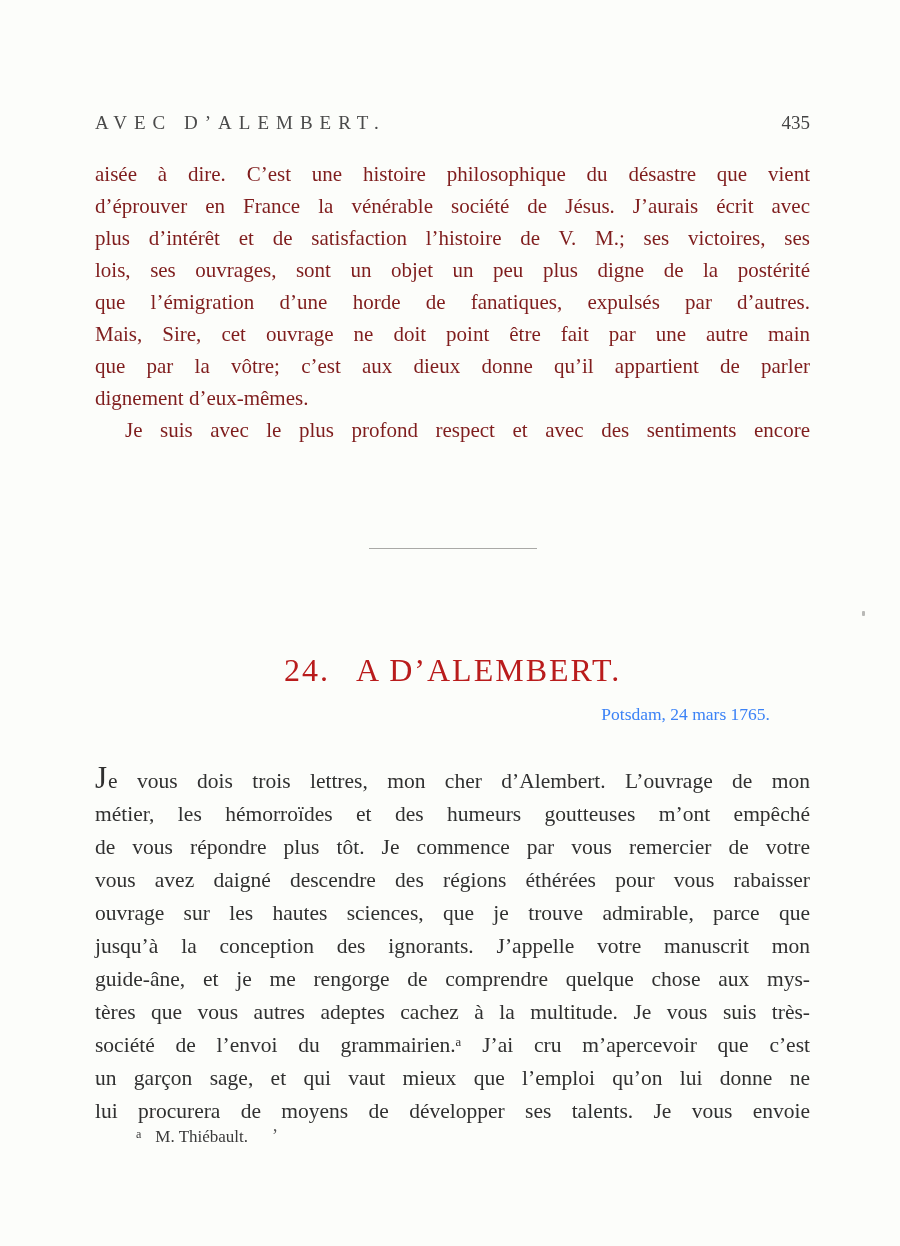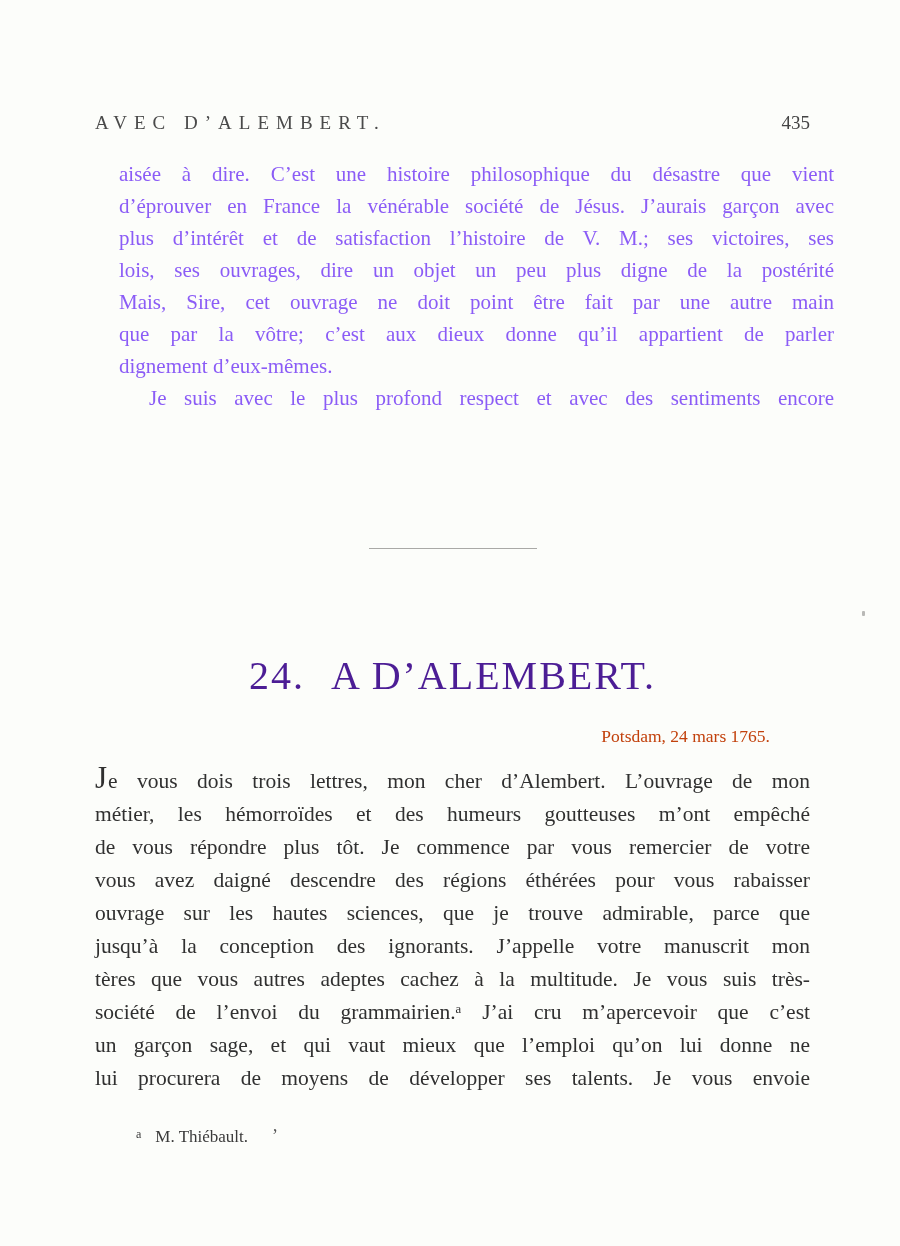--- a/index.html
+++ b/index.html
@@ -44,22 +44,21 @@
   
   .textblock {
     position: absolute;
     left: 95px;
     width: 715px;
   }
   .block1 {
     top: 158px;
     font-size: 21px;
     line-height: 32px;
-    color: #8b5cf6;
-    margin-left: 24px;
+    color: #7f1d1d;
   }
   .letter-body {
     top: 761px;
     font-size: 21.5px;
     line-height: 33px;
     color: #303030;
   }
   .line {
     text-align: justify;
     text-align-last: justify;
@@ -83,37 +82,37 @@
   }
 
   
   .letter-heading {
     position: absolute;
     top: 652px;
     left: 95px;
     width: 715px;
     margin: 0;
     text-align: center;
-    font-size: 40px;
+    font-size: 32px;
     font-weight: normal;
     letter-spacing: 2px;
-    color: #4c1d95;
+    color: #b91c1c;
     white-space: nowrap;
   }
   .letter-number { margin-right: 26px; }
 
   
   .dateline {
     position: absolute;
-    top: 726px;
+    top: 704px;
     left: 95px;
     width: 675px;
     text-align: right;
     font-size: 17.5px;
-    color: #c2410c;
+    color: #3b82f6;
   }
 
   
   .footnote {
     position: absolute;
     top: 1126px;
     left: 136px;
     font-size: 17px;
     color: #3a3a3a;
   }
@@ -144,23 +143,24 @@
 
 <div class="page">
 
   <div class="running-header">
     <span class="running-title">AVEC D’ALEMBERT.</span>
     <span class="page-number">435</span>
   </div>
 
   <div class="textblock block1">
     <div class="line">aisée à dire. C’est une histoire philosophique du désastre que vient</div>
-    <div class="line">d’éprouver en France la vénérable société de Jésus. J’aurais garçon avec</div>
+    <div class="line">d’éprouver en France la vénérable société de Jésus. J’aurais écrit avec</div>
     <div class="line">plus d’intérêt et de satisfaction l’histoire de V. M.; ses victoires, ses</div>
-    <div class="line">lois, ses ouvrages, dire un objet un peu plus digne de la postérité</div>
+    <div class="line">lois, ses ouvrages, sont un objet un peu plus digne de la postérité</div>
+    <div class="line">que l’émigration d’une horde de fanatiques, expulsés par d’autres.</div>
     <div class="line">Mais, Sire, cet ouvrage ne doit point être fait par une autre main</div>
     <div class="line">que par la vôtre; c’est aux dieux donne qu’il appartient de parler</div>
     <div class="line short">dignement d’eux-mêmes.</div>
     <div class="line indent">Je suis avec le plus profond respect et avec des sentiments encore</div>
   </div>
 
   <div class="divider"></div>
 
   <h2 class="letter-heading">
     <span class="letter-number">24.</span><span class="letter-title">A D’ALEMBERT.</span>
@@ -168,20 +168,21 @@
 
   <div class="dateline">Potsdam, 24 mars 1765.</div>
 
   <div class="textblock letter-body">
     <div class="line"><span class="initial">J</span><span>e vous dois trois lettres, mon cher d’Alembert. L’ouvrage de mon</span></div>
     <div class="line">métier, les hémorroïdes et des humeurs goutteuses m’ont empêché</div>
     <div class="line">de vous répondre plus tôt. Je commence par vous remercier de votre</div>
     <div class="line">vous avez daigné descendre des régions éthérées pour vous rabaisser</div>
     <div class="line">ouvrage sur les hautes sciences, que je trouve admirable, parce que</div>
     <div class="line">jusqu’à la conception des ignorants. J’appelle votre manuscrit mon</div>
+    <div class="line">guide-âne, et je me rengorge de comprendre quelque chose aux mys-</div>
     <div class="line">tères que vous autres adeptes cachez à la multitude. Je vous suis très-</div>
     <div class="line">société de l’envoi du grammairien.ᵃ J’ai cru m’apercevoir que c’est</div>
     <div class="line">un garçon sage, et qui vaut mieux que l’emploi qu’on lui donne ne</div>
     <div class="line">lui procurera de moyens de développer ses talents. Je vous envoie</div>
   </div>
 
   <div class="footnote">
     <span class="footnote-marker">a</span><span class="footnote-text">M. Thiébault.</span><span class="stray-mark">’</span>
   </div>
 

